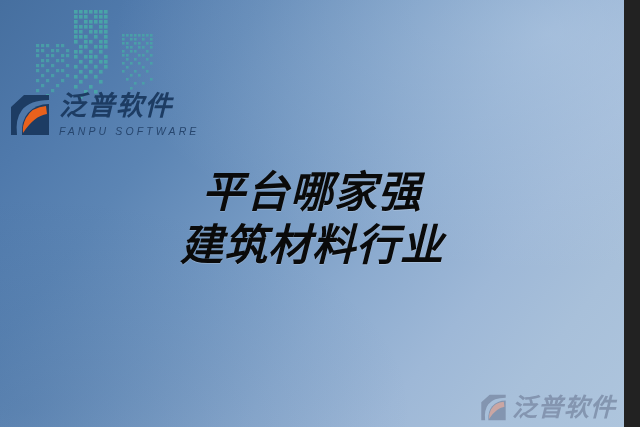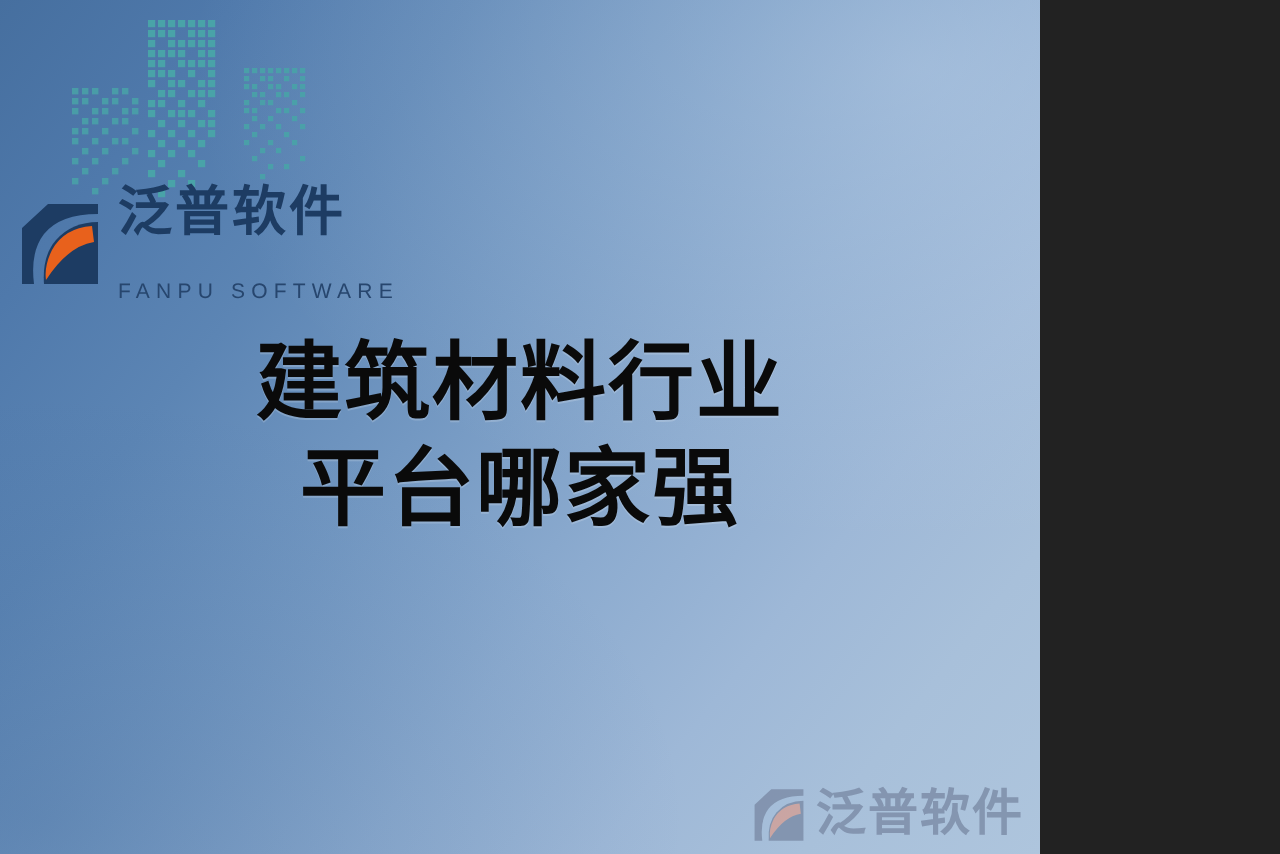--- a/index.html
+++ b/index.html
@@ -3,35 +3,36 @@
 <meta charset="utf-8">
 <title>建筑材料行业平台哪家强</title>
 <style>
   html, body {
     margin: 0;
     padding: 0;
     background: #222;
   }
   #banner {
     position: relative;
-    width: 520px;
+    width: 624px;
     height: 427px;
     overflow: hidden;
     font-family: "Liberation Sans", "DejaVu Sans", sans-serif;
     
     background:
       linear-gradient(128deg,
         #466f9f 0%,
         #4f79ab 14%,
         #5c85b4 28%,
         #7398c2 44%,
         #8cabcf 60%,
         #9eb8d7 74%,
         #a8c0da 86%,
         #aec5dd 100%);
+    font-style: italic;
   }
   
   #banner::after {
     content: "";
     position: absolute;
     inset: 0;
     pointer-events: none;
     background:
       radial-gradient(120% 95% at 88% 8%, rgba(200,218,238,0.40) 0%, rgba(200,218,238,0.0) 58%),
       radial-gradient(100% 80% at 4% 96%, rgba(50,90,140,0.22) 0%, rgba(50,90,140,0.0) 62%);
@@ -68,21 +69,21 @@
     line-height: 1.06;
     letter-spacing: 1.5px;
     white-space: nowrap;
   }
   .logo-en {
     font-size: 10.5px;
     font-weight: 400;
     color: #27466e;
     letter-spacing: 3.1px;
     line-height: 1.2;
-    margin-top: 19px;
+    margin-top: 4px;
     white-space: nowrap;
   }
 
   
   .headline {
     position: absolute;
     left: 0;
     right: 0;
     top: 166px;
     text-align: center;
@@ -331,22 +332,22 @@
         <path d="M36 12 Q22 13 16 24 Q12 32 13 39 Q24 22 37 20 Z" fill="#e8611c"></path>
       </svg>
     </span>
     <span class="logo-words">
       <span class="logo-cn">泛普软件</span>
       <span class="logo-en">FANPU SOFTWARE</span>
     </span>
   </div>
 
   <div class="headline">
+    <span class="headline-line">平台哪家强</span>
     <span class="headline-line">建筑材料行业</span>
-    <span class="headline-line">平台哪家强</span>
   </div>
 
   <div class="watermark">
     <div class="wm-row">
       <span class="wm-mark">
         <svg viewBox="0 0 40 42" xmlns="http://www.w3.org/2000/svg" aria-hidden="true">
           <path d="M14 1 L39 1 L39 6 Q20 6 12 16 Q5 25 7 41 L1 41 L1 13 Z" fill="#7b8ba6"></path>
           <path d="M39 10 L39 41 L12 41 Q11 27 18 19 Q26 10 39 10 Z" fill="#7b8ba6"></path>
           <path d="M36 12 Q22 13 16 24 Q12 32 13 39 Q24 22 37 20 Z" fill="#d3a096"></path>
         </svg>

